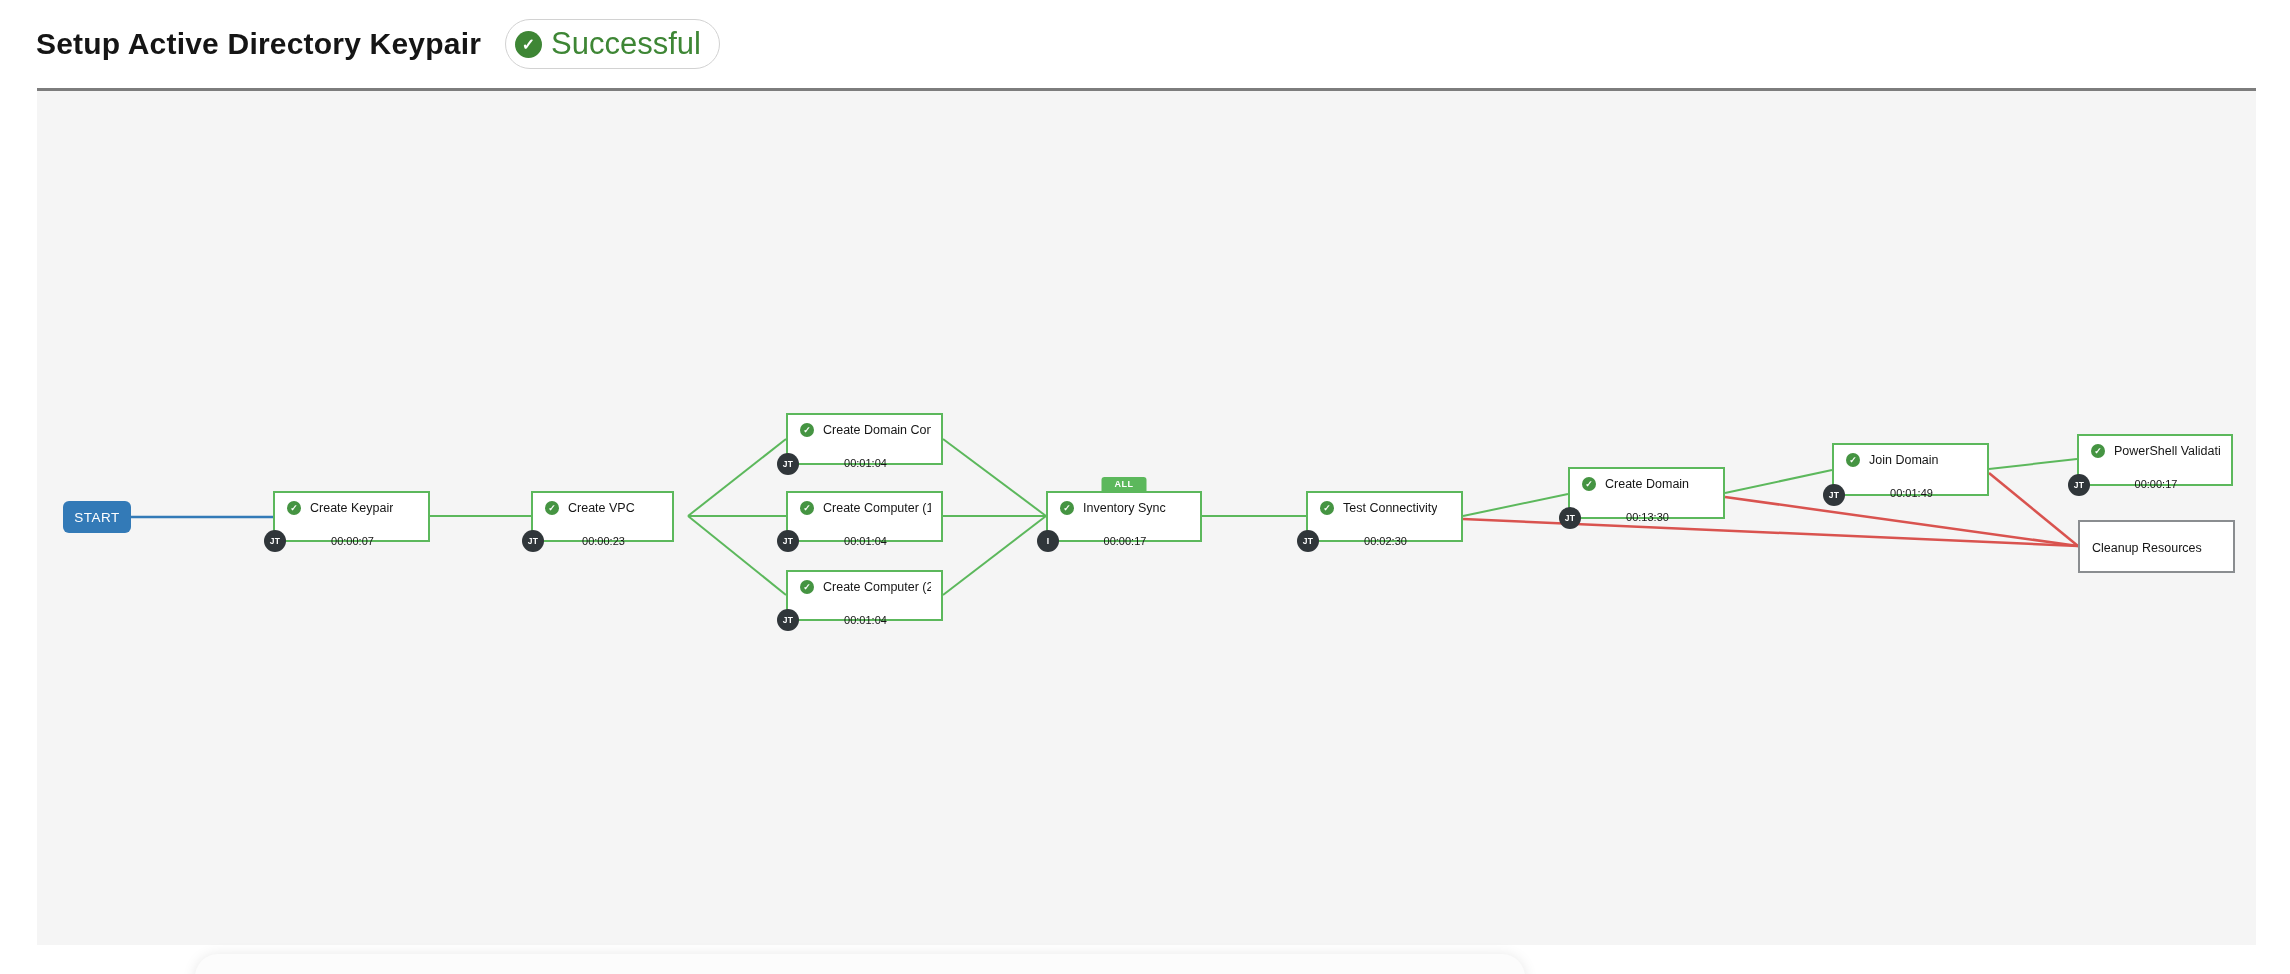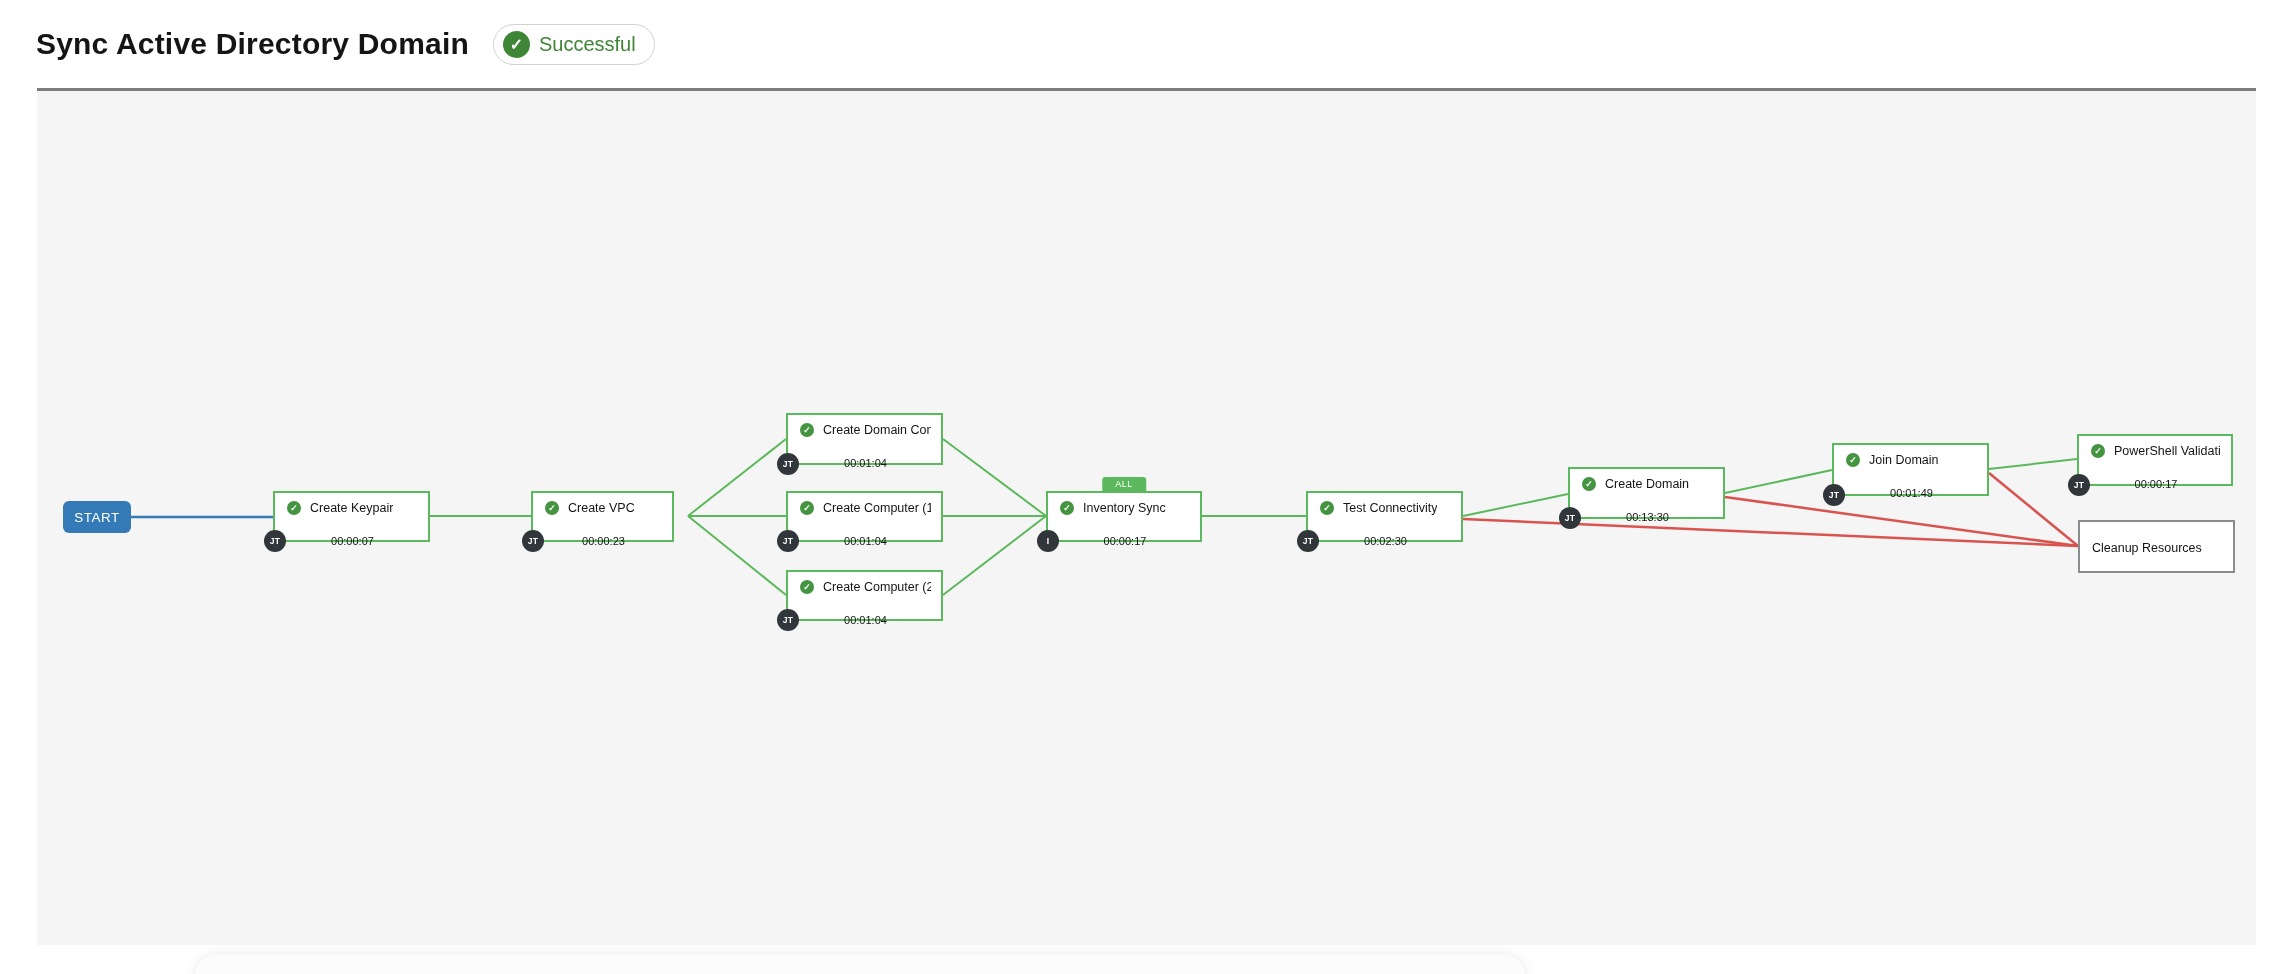--- a/index.html
+++ b/index.html
@@ -8,21 +8,21 @@
   .page { position:relative; width:2290px; height:974px; }
 
   
   .header { position:absolute; left:0; top:0; width:2290px; height:88px; background:#fff; }
   .title-group { position:absolute; left:36px; top:0; height:88px; display:flex; align-items:center; gap:24px; }
   .page-title { font-size:30px; font-weight:bold; letter-spacing:.2px; }
   .status-pill { display:inline-flex; align-items:center; gap:9px; border:1.5px solid #d2d2d2;
                  border-radius:999px; padding:6px 18px 6px 9px; background:#fff; }
   .status-pill .big-check { width:27px; height:27px; border-radius:50%; background:#3e8635; color:#fff;
                  display:flex; align-items:center; justify-content:center; font-size:16px; font-weight:bold; }
-  .status-pill .status-text { font-size:20px; color:#3e8635; }
+  .status-pill .status-text { font-size:31px; color:#3e8635; }
 
   .header-right { position:absolute; right:62px; top:0; height:88px; display:flex; align-items:center; }
   .hdr-icon { width:34px; height:34px; display:block; }
   .total-nodes-label { font-size:27px; margin-left:32px; }
   .count-pill { margin-left:20px; background:#f0f0f0; border-radius:999px; padding:5px 15px;
                 font-size:20px; font-weight:bold; color:#151515; }
   .compass-btn { margin-left:34px; width:34px; height:34px; cursor:pointer; }
   .wrench-btn { margin-left:62px; width:32px; height:32px; cursor:pointer; }
 
   
@@ -40,35 +40,35 @@
   .node-title.center { height:100%; justify-content:flex-start; }
   .node-label { font-size:12.5px; white-space:nowrap; overflow:hidden; }
   .node-time { text-align:center; font-size:11px; margin-top:20px; }
   .check-icon { flex:0 0 auto; width:14px; height:14px; border-radius:50%; background:#459442; color:#fff;
                 display:flex; align-items:center; justify-content:center; }
   .check-icon::before { content:"\2713"; font-size:9px; font-weight:bold; }
   .type-badge { position:absolute; left:-11px; bottom:-12px; width:22px; height:22px; border-radius:50%;
                 background:#30363a; color:#fff; font-size:8.5px; font-weight:bold;
                 display:flex; align-items:center; justify-content:center; letter-spacing:.3px; }
   .all-tab { position:absolute; top:-16px; left:50%; transform:translateX(-50%); background:#5cb85c;
-             color:#fff; font-size:9px; font-weight:normal; padding:2px 13px; border-radius:3px 3px 0 0;
+             color:#fff; font-size:9px; font-weight:bold; padding:2px 13px; border-radius:3px 3px 0 0;
              letter-spacing:.5px; }
 
   
   .bottom-shadow { position:absolute; left:195px; top:954px; width:1330px; height:46px;
                    background:#fcfcfc; border-radius:26px; box-shadow:0 1px 14px rgba(0,0,0,.10); }
 </style>
 </head>
 <body>
 
 <div class="page">
 
   <div class="header">
     <div class="title-group">
-      <span class="page-title">Sync Active Directory Domain</span>
+      <span class="page-title">Setup Active Directory Keypair</span>
       <span class="status-pill">
         <span class="big-check">✓</span>
         <span class="status-text">Successful</span>
       </span>
     </div>
 
   </div>
 
   <div class="canvas"></div>
 

